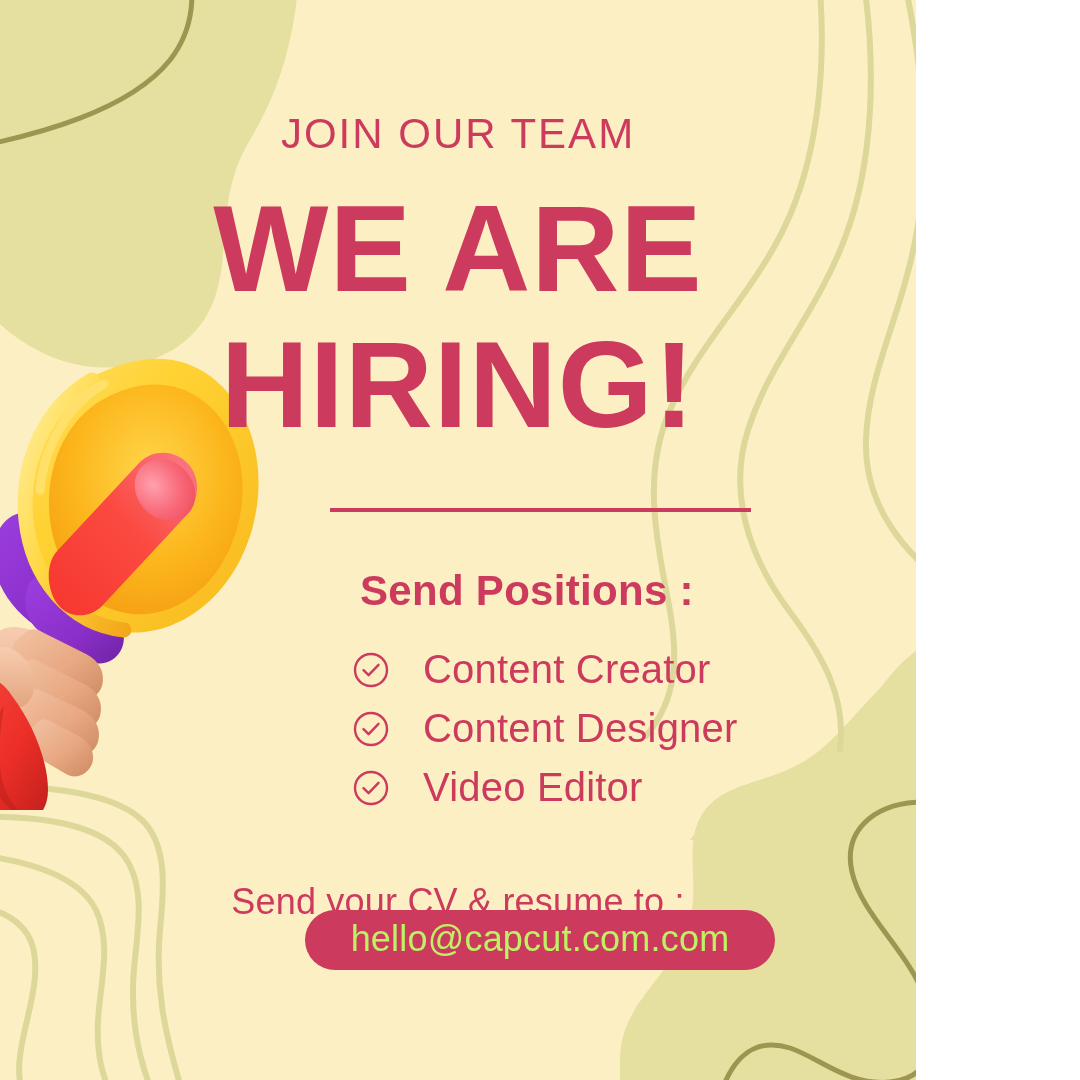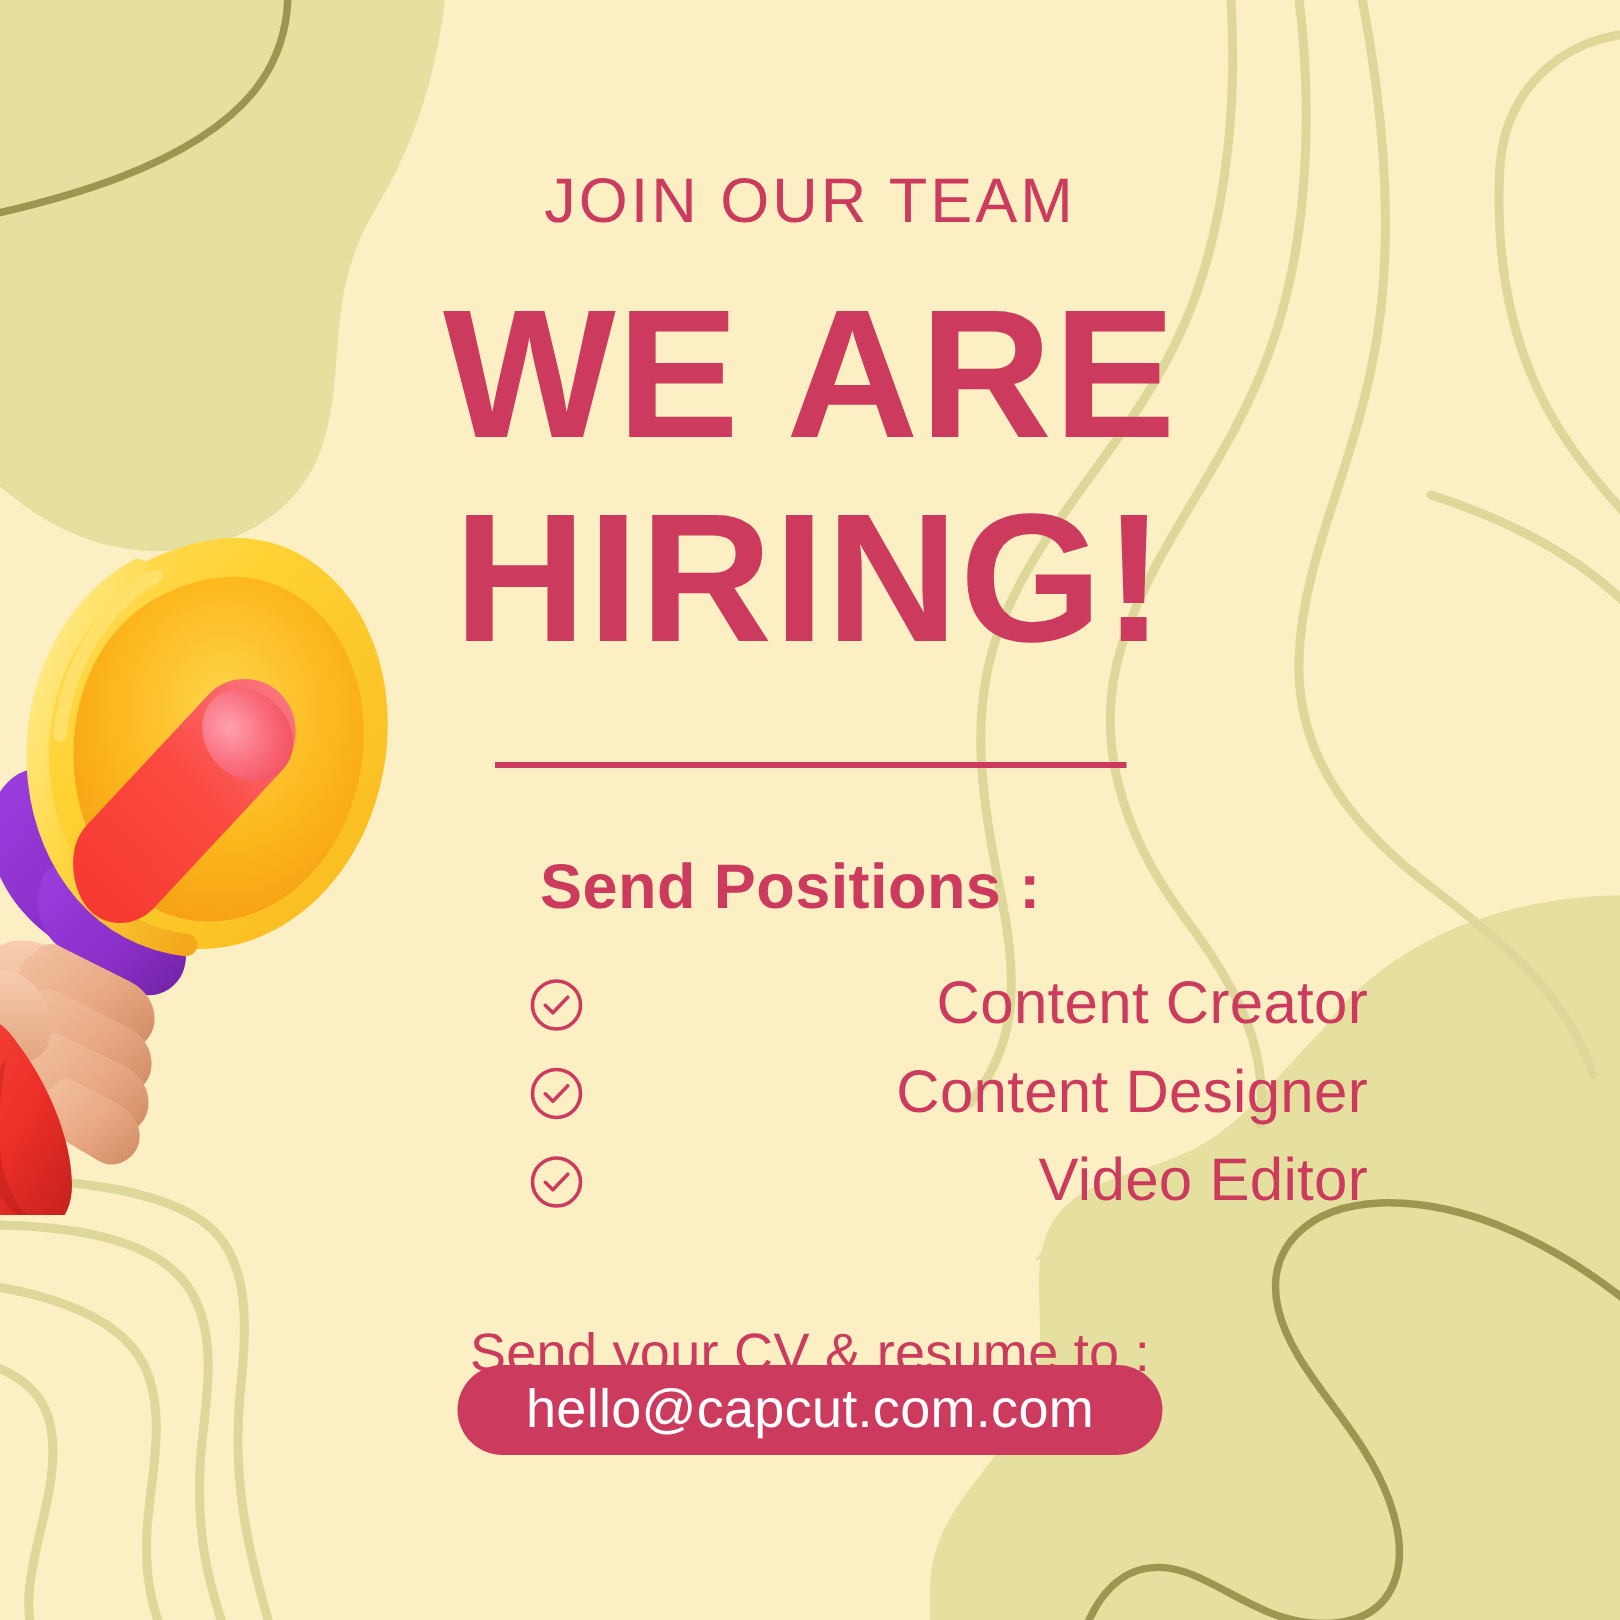--- a/index.html
+++ b/index.html
@@ -2,21 +2,21 @@
 <html><head>
 <meta charset="utf-8">
 <style>
   html, body {
     margin: 0;
     padding: 0;
     background: #ffffff;
   }
   #poster {
     position: relative;
-    width: 1080px;
+    width: 916px;
     height: 1080px;
     overflow: hidden;
     background: #fcefc4;
     font-family: "Liberation Sans", sans-serif;
     text-decoration: underline;
   }
   #bg-svg {
     position: absolute;
     inset: 0;
     width: 1080px;
@@ -96,21 +96,20 @@
   #positions-list {
     position: absolute;
     left: 352px;
     top: 640px;
     width: 560px;
   }
   .position-row {
     display: flex;
     align-items: center;
     height: 59px;
-    justify-content: space-between;
   }
   .check-icon {
     width: 38px;
     height: 38px;
     flex: 0 0 38px;
   }
   .position-label {
     margin-left: 33px;
     color: #cc3a5d;
     font-size: 40px;
@@ -140,21 +139,21 @@
     width: 470px;
     height: 60px;
     background: #cc3a5d;
     border-radius: 30px;
     display: flex;
     align-items: center;
     justify-content: center;
     box-sizing: border-box;
   }
   #email-text {
-    color: #ffffff;
+    color: #bef264;
     font-size: 36px;
     font-weight: 400;
     letter-spacing: 0.2px;
     line-height: 1;
     position: relative;
     top: -1px;
   }
 </style>
 </head>
 <body>

